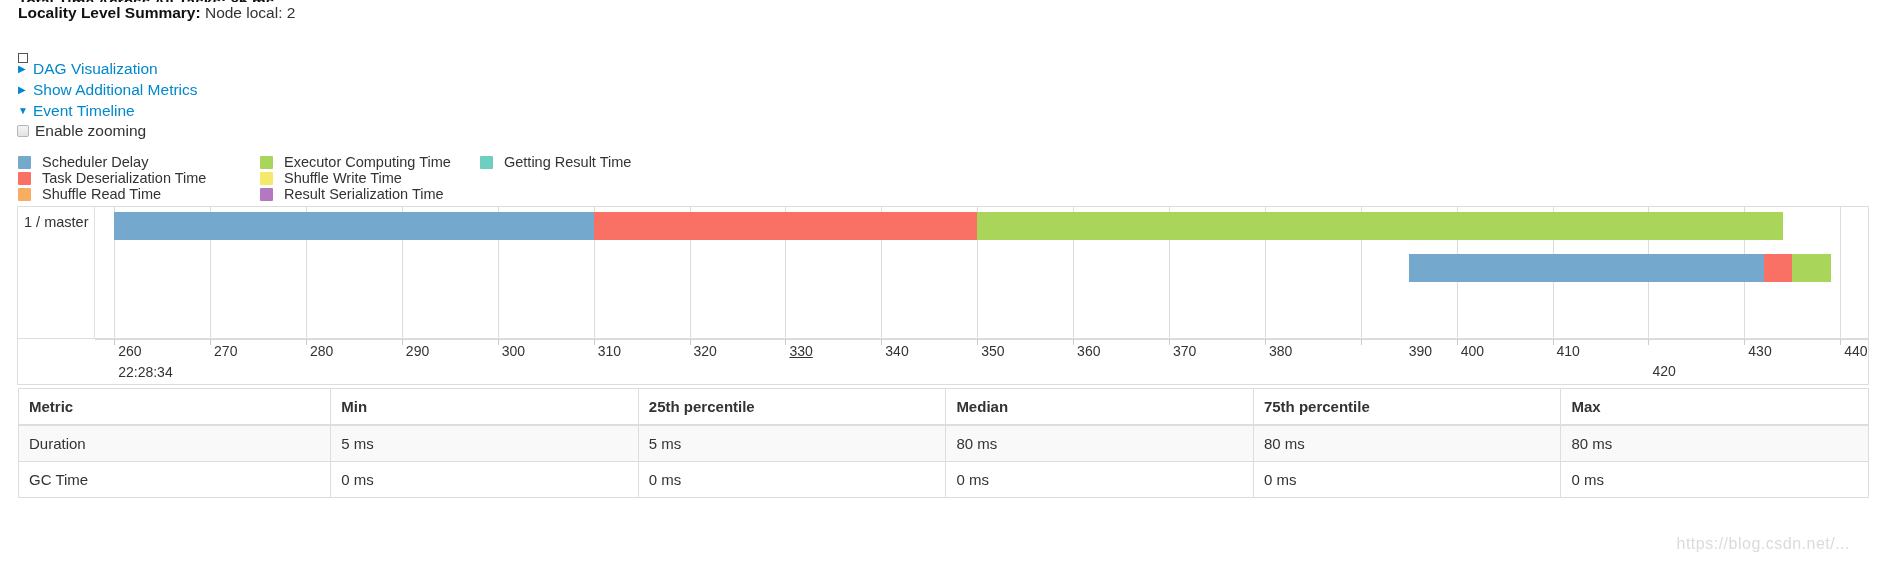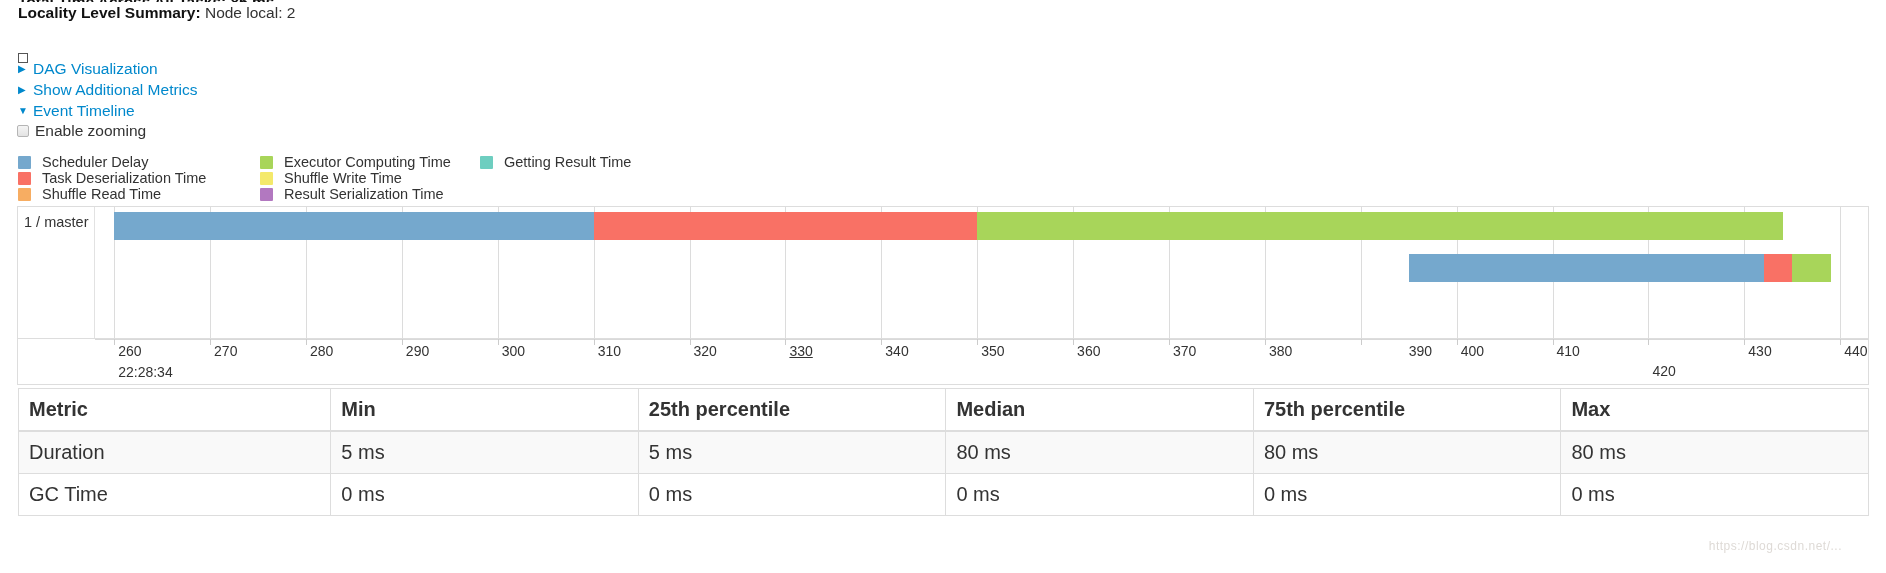--- a/index.html
+++ b/index.html
@@ -260,21 +260,21 @@
     text-decoration: none;
     cursor: pointer;
   }
 
   .metrics-table {
     position: absolute;
     left: 18px;
     top: 388px;
     width: 1851px;
     border-collapse: collapse;
-    font-size: 20px;
+    font-size: 15px;
     background: #ffffff;
   }
   .metrics-table th,
   .metrics-table td {
     text-align: left;
     padding: 9px 10px;
     border: 1px solid #dddddd;
     color: #333333;
     font-weight: normal;
     white-space: nowrap;
@@ -286,23 +286,23 @@
     background: #ffffff;
   }
   .metrics-table tbody tr.odd td { background: #f9f9f9; }
   .metrics-table tbody tr.even td { background: #ffffff; }
   .col-metric { width: 261px; }
   .col-p      { width: 257px; }
 
   
   .watermark {
     position: absolute;
-    right: 36px;
+    right: 28px;
     bottom: 20px;
-    font-size: 12px;
+    font-size: 16px;
     color: #dedad6;
     letter-spacing: .5px;
     white-space: nowrap;
     pointer-events: none;
   }
 </style>
 </head>
 <body>
 
 <div class="page">

